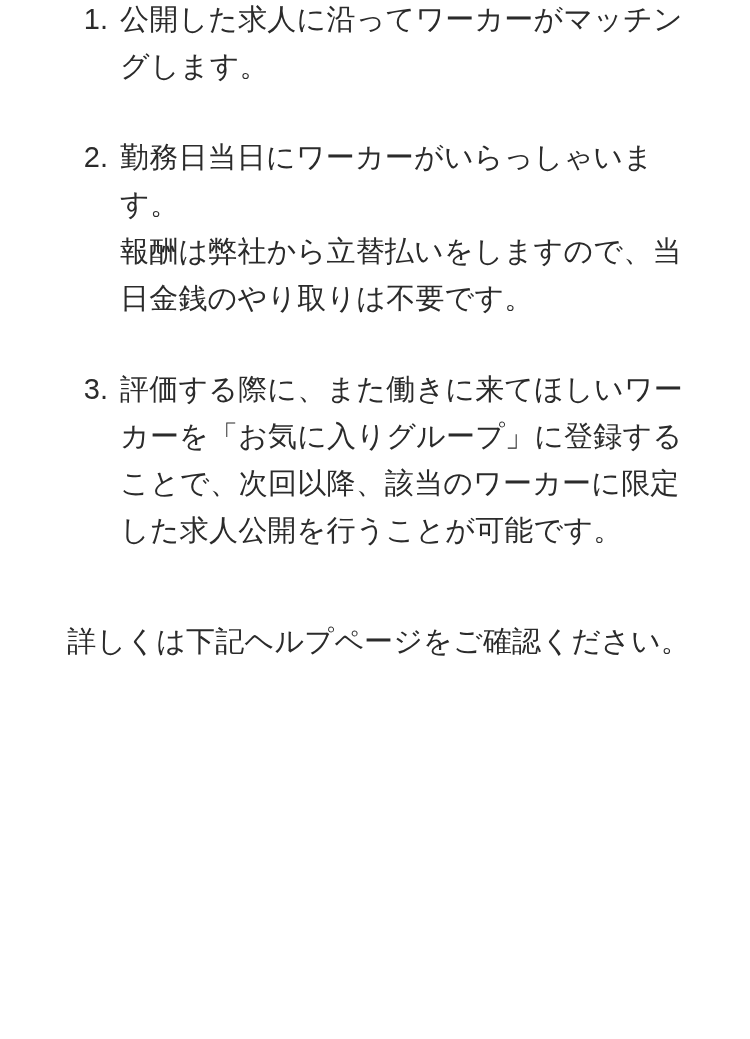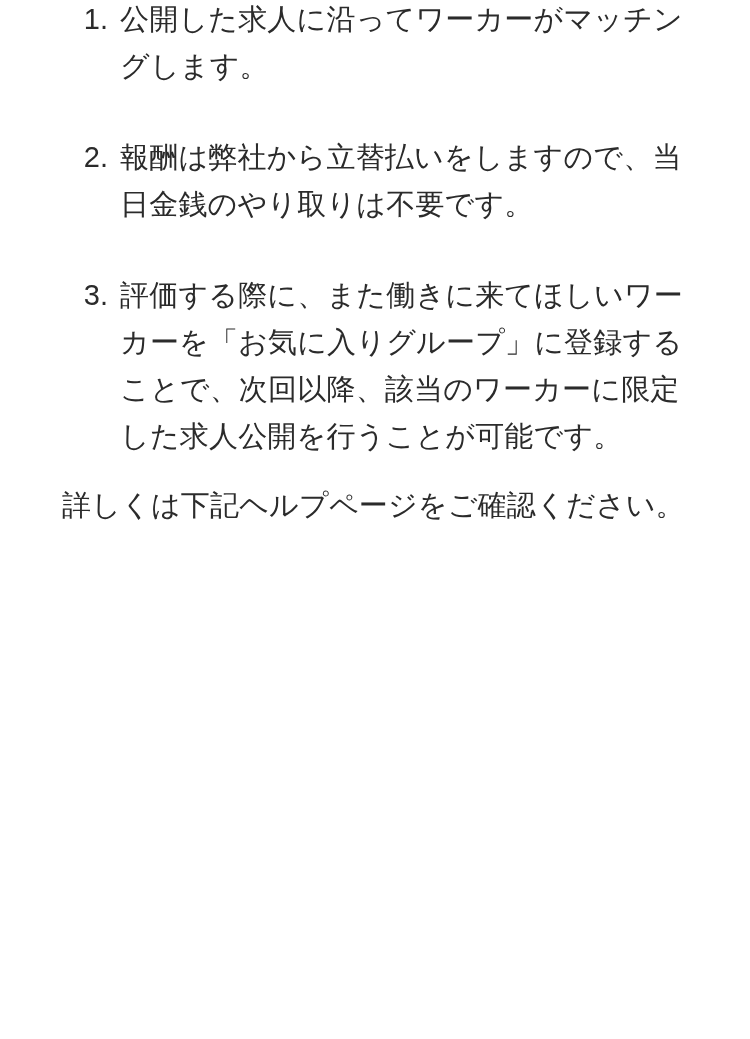--- a/index.html
+++ b/index.html
@@ -47,25 +47,26 @@
   }
   .lines {
     font-size: 29px;
     line-height: 47px;
     letter-spacing: 0.2px;
   }
   .para {
     margin: 0;
   }
   .closing {
-    margin-top: 22px;
+    margin-top: 64px;
     font-size: 29px;
     line-height: 47px;
     letter-spacing: 0.2px;
     padding-left: 0;
+    text-align: right;
   }
   ol.steps > li:first-child {
     margin-top: -4px;
   }
 </style>
 </head>
 <body>
 
 <div class="page">
 
@@ -74,20 +75,21 @@
     <li>
       <span class="marker">1.</span>
       <div class="lines">
         <p class="para">公開した求人に沿ってワーカーがマッチングします。</p>
       </div>
     </li>
 
     <li>
       <span class="marker">2.</span>
       <div class="lines">
+        <p class="para">勤務日当日にワーカーがいらっしゃいます。</p>
         <p class="para">報酬は弊社から立替払いをしますので、当日金銭のやり取りは不要です。</p>
       </div>
     </li>
 
     <li>
       <span class="marker">3.</span>
       <div class="lines">
         <p class="para">評価する際に、また働きに来てほしいワーカーを「お気に入りグループ」に登録することで、次回以降、該当のワーカーに限定した求人公開を行うことが可能です。</p>
       </div>
     </li>

